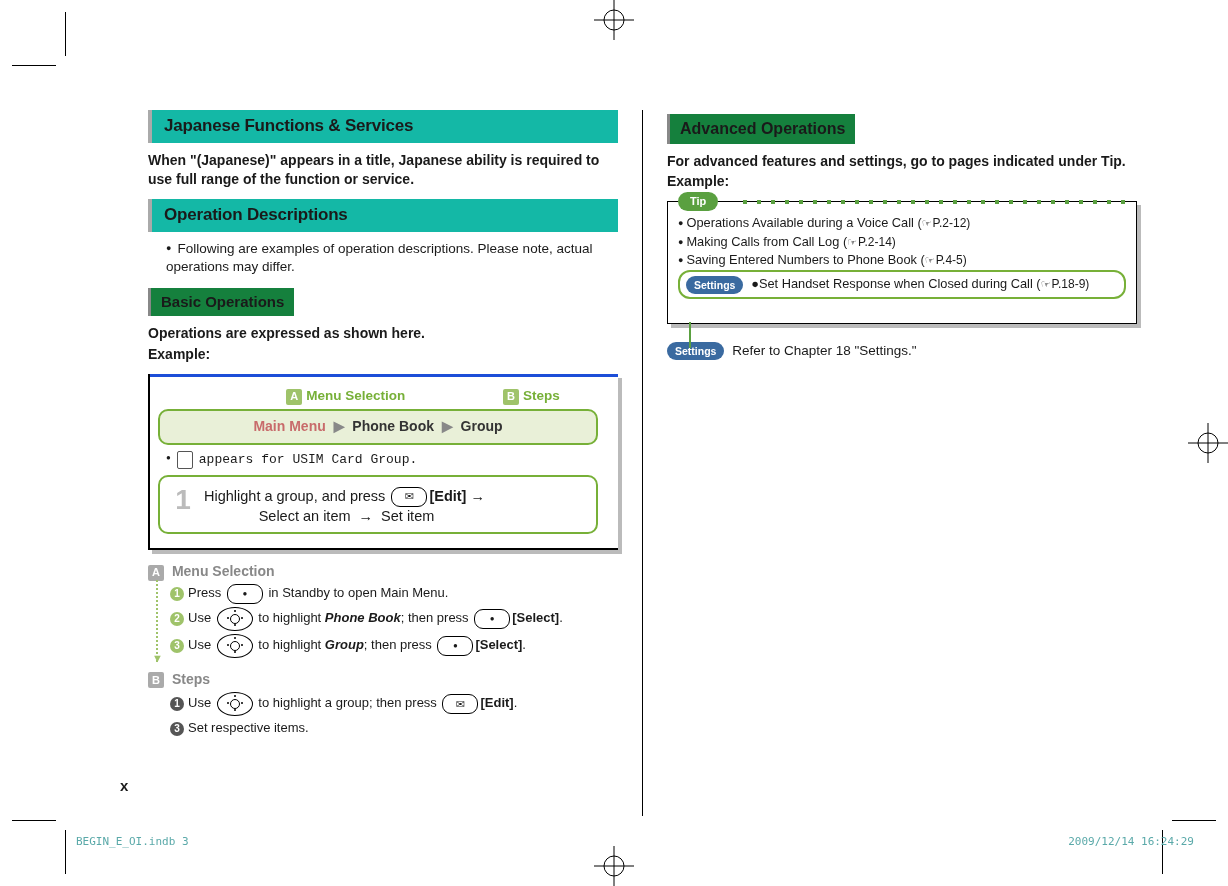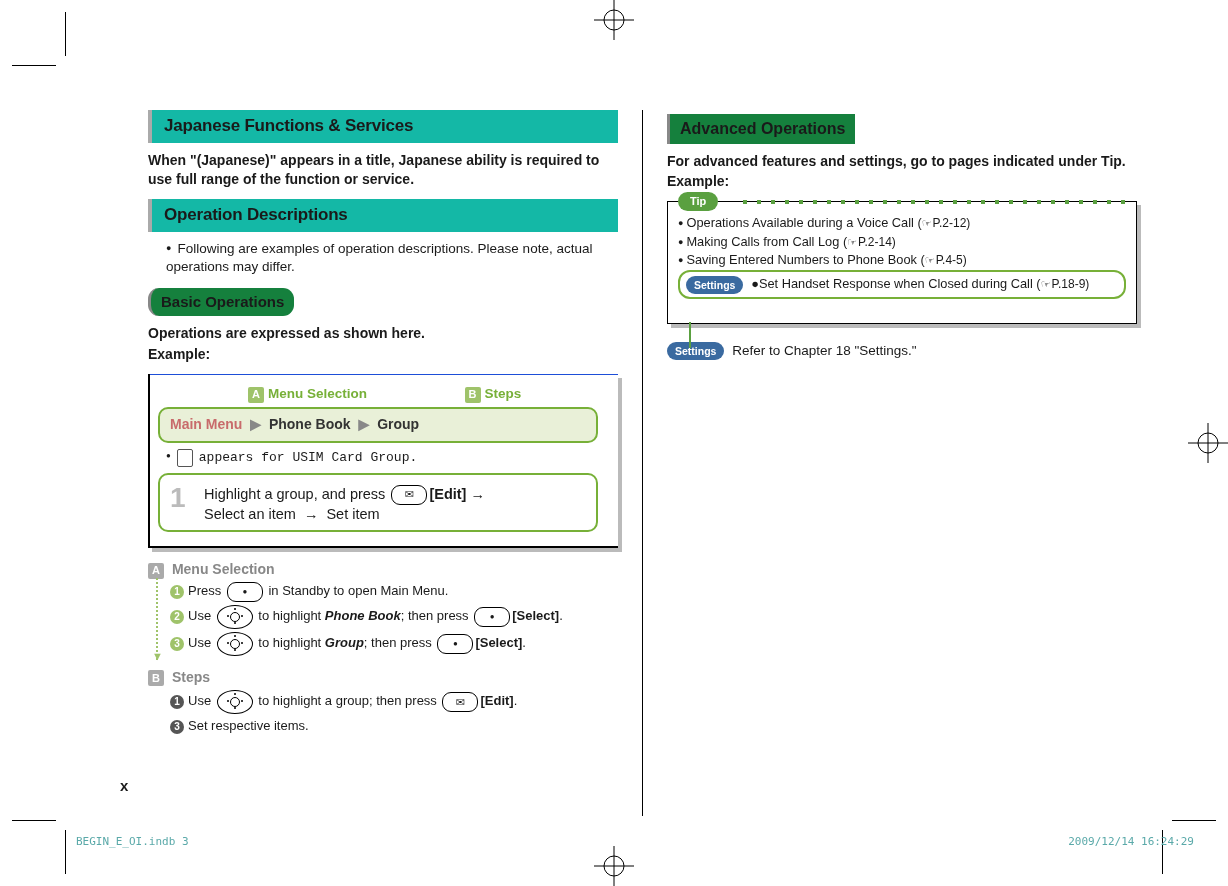--- a/index.html
+++ b/index.html
@@ -9,25 +9,25 @@
 .regmark.center-bottom { bottom:0; left:50%; transform:translateX(-50%);} 
 .regmark.right-mid { right:0; top:50%; transform:translateY(-50%);} 
 .regmark svg { display:block; }
 .content { position:absolute; top:110px; left:148px; right:60px; bottom:70px; display:flex; }
 .col { width:470px; }
 .col.left { margin-right:24px; }
 .divider { width:1px; background:#000; margin:0 24px 0 0; align-self:stretch; }
 .h-green { background:#14b8a6; padding:5px 12px 5px 12px; font-weight:bold; font-size:17px; border-left:4px solid #aaa; margin:0 0 8px 0; letter-spacing:-0.2px; }
 .desc { font-weight:bold; font-size:14px; margin:0 0 10px 0; }
 .h-gray { background:#15803d; padding:4px 10px; font-weight:bold; font-size:16px; display:inline-block; border-left:3px solid #888; margin:4px 0 8px 0; }
-.h-gray.small { font-size:15px;border-radius:11px; }
+.h-gray.small { font-size:15px; }
 ul.bul { list-style:none; padding:0 0 0 18px; margin:0 0 8px 0;}
 ul.bul li::before { content:"●"; font-size:9px; position:relative; top:-2px; margin-right:6px;}
 .example-box { position:relative; border:2px solid #000; border-top:none; border-right:none; padding:0; margin-top:8px; box-shadow:4px 4px 0 #bbb; background:#fff; }
-.example-inner { padding:8px 20px 10px 8px; border-top:1px solid #1d4ed8;}
+.example-inner { padding:8px 20px 10px 8px; border-top:3px solid #1d4ed8;text-align:center;}
 .label-row { margin:2px 0 4px 0; font-weight:bold; color:#77b038; }
 .sq { display:inline-flex; width:16px; height:16px; background:#9fc36a; color:#fff; font-size:11px; font-weight:bold; align-items:center; justify-content:center; margin-right:4px; border-radius:2px; vertical-align:middle;}
 .sq.gray { background:#aaa; }
 .green-rounded { border:2.5px solid #77b038; border-radius:10px; padding:6px 10px; margin:4px 0; position:relative; background:#fff;}
 .menu-path { font-weight:bold; font-size:14px; color:#c86b6b;}
 .menu-path .arrow { color:#888; margin:0 4px;}
 .menu-path .mid, .menu-path .last { color:#333;}
 .note-line { font-size:13px; margin:6px 0 6px 8px; display:flex; align-items:center;font-family:Liberation Mono, monospace;}
 .note-line::before { content:"●"; font-size:8px; margin-right:6px; position:relative; top:-1px;}
 .icon-mini { display:inline-block; width:14px; height:16px; border:1px solid #555; border-radius:2px; margin-right:6px; position:relative; background:linear-gradient(#fff,#fff);}

